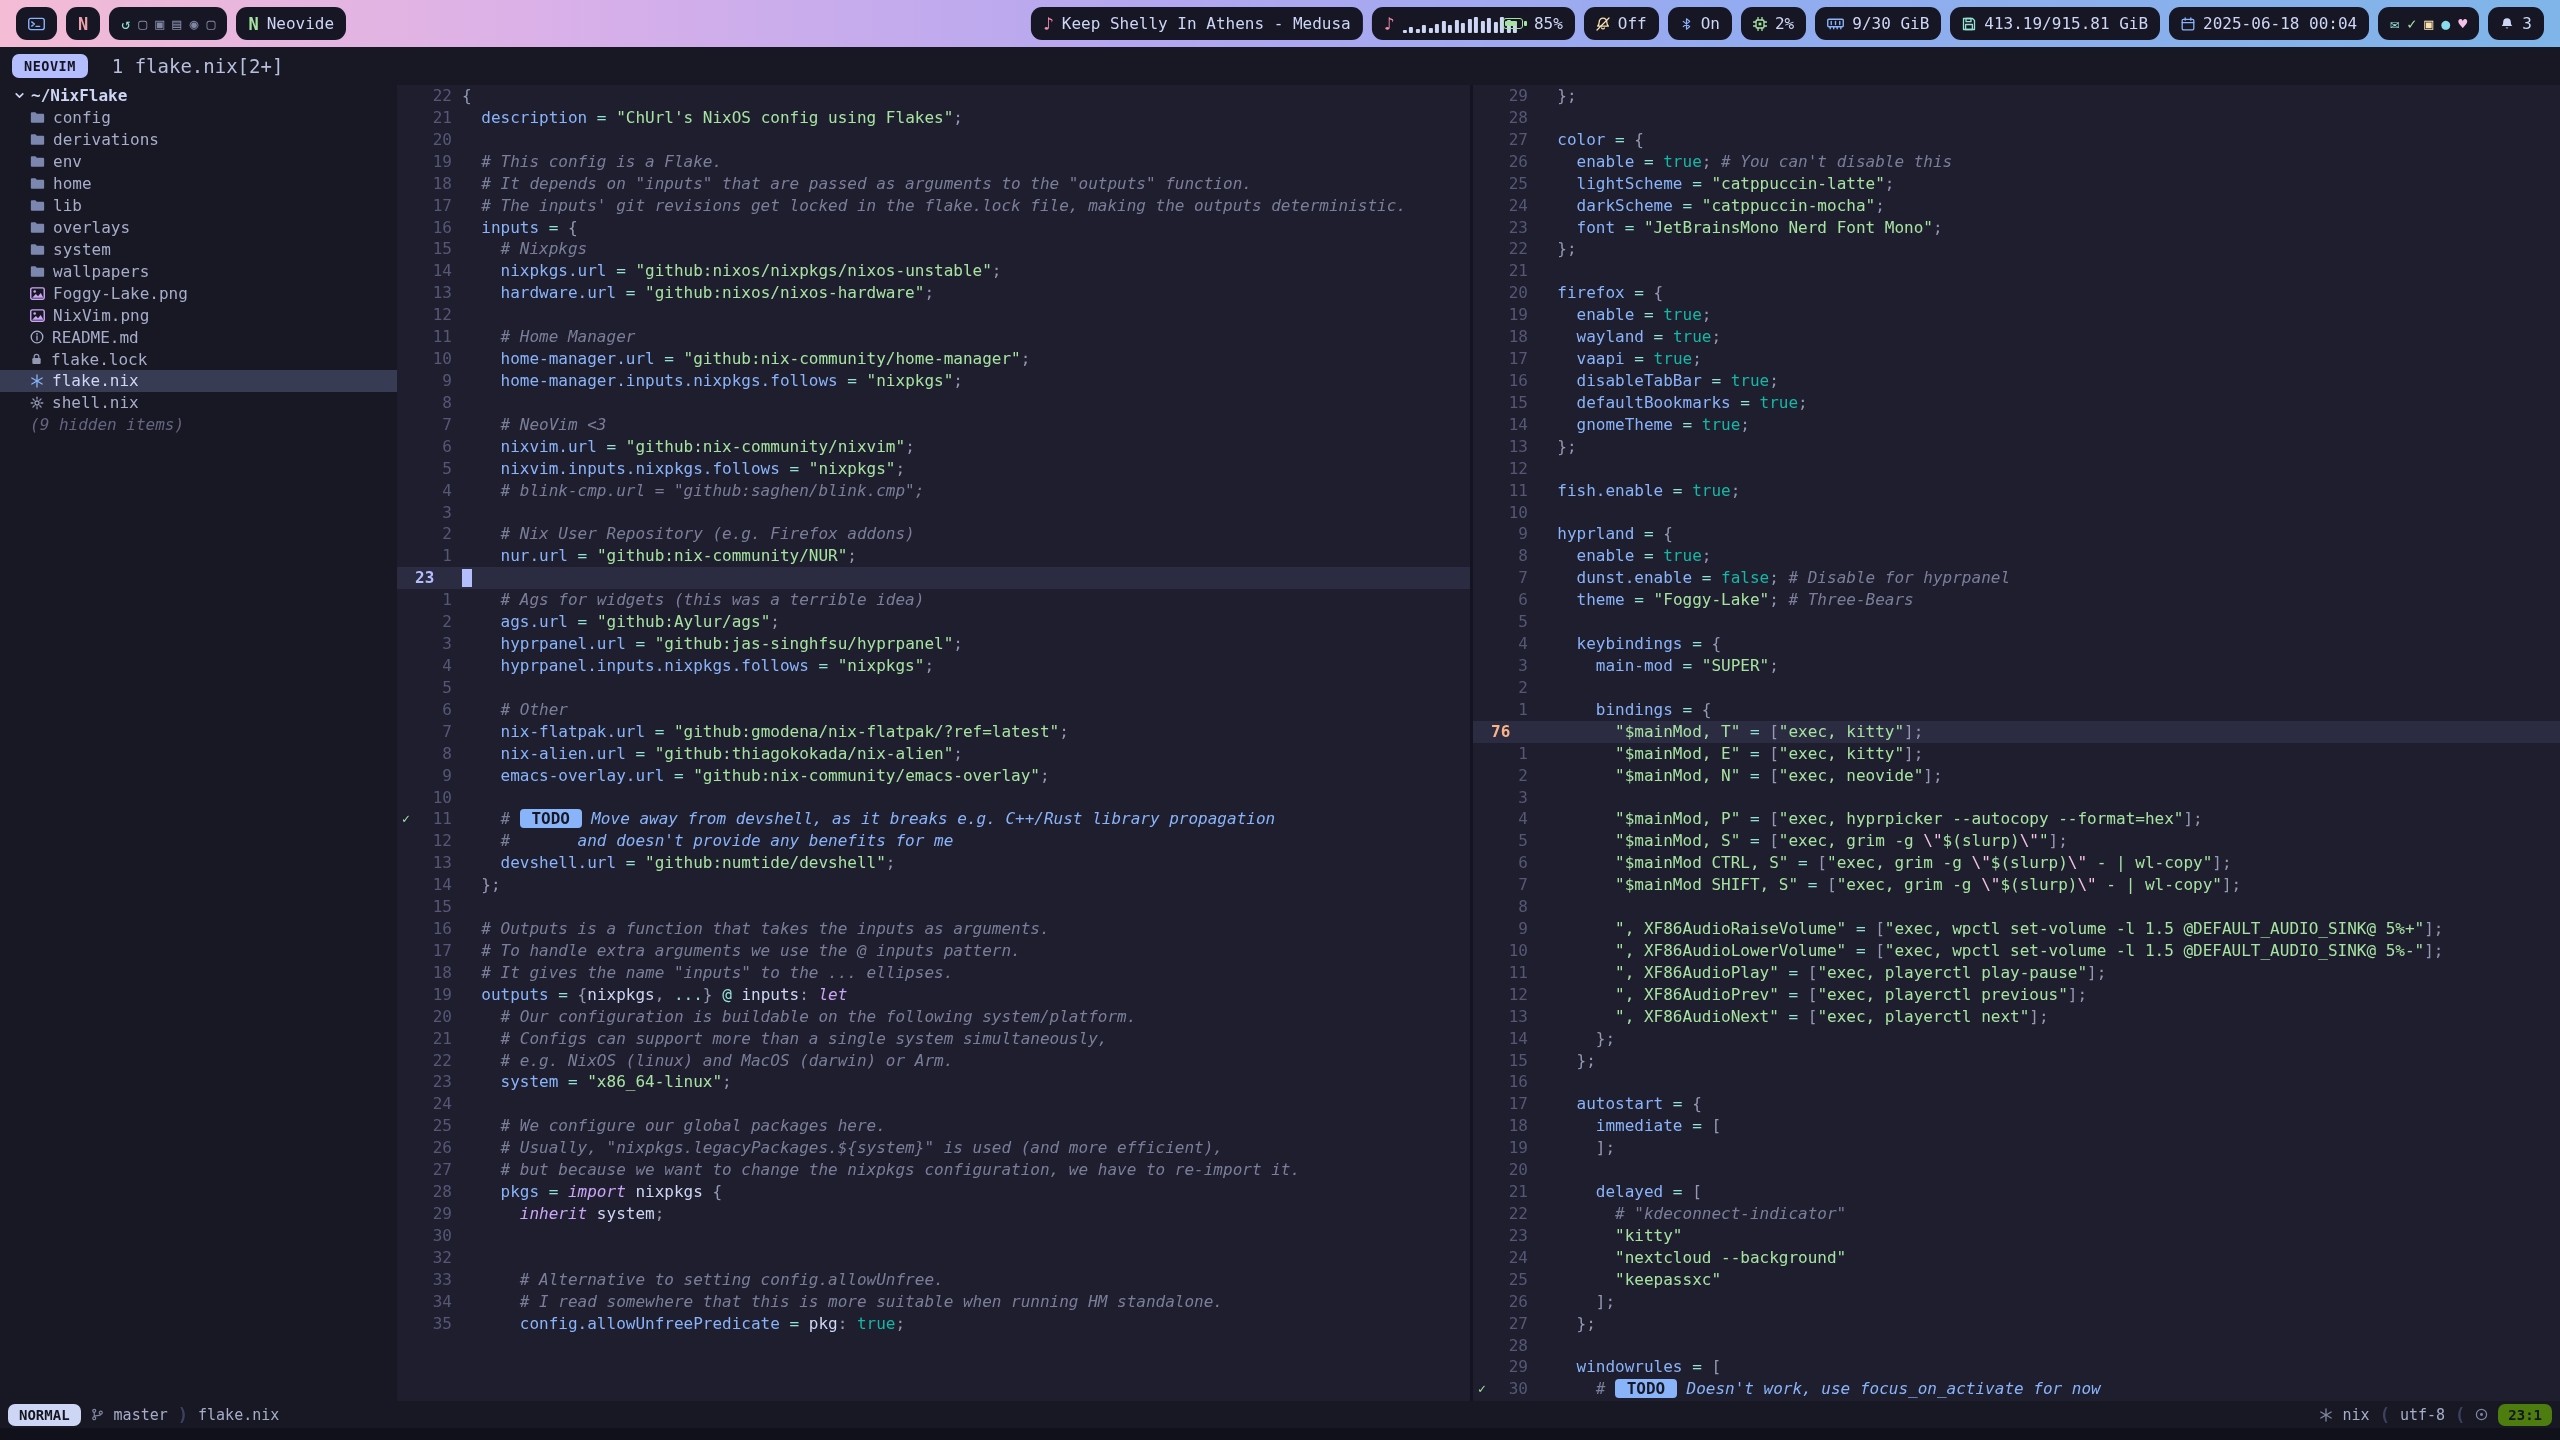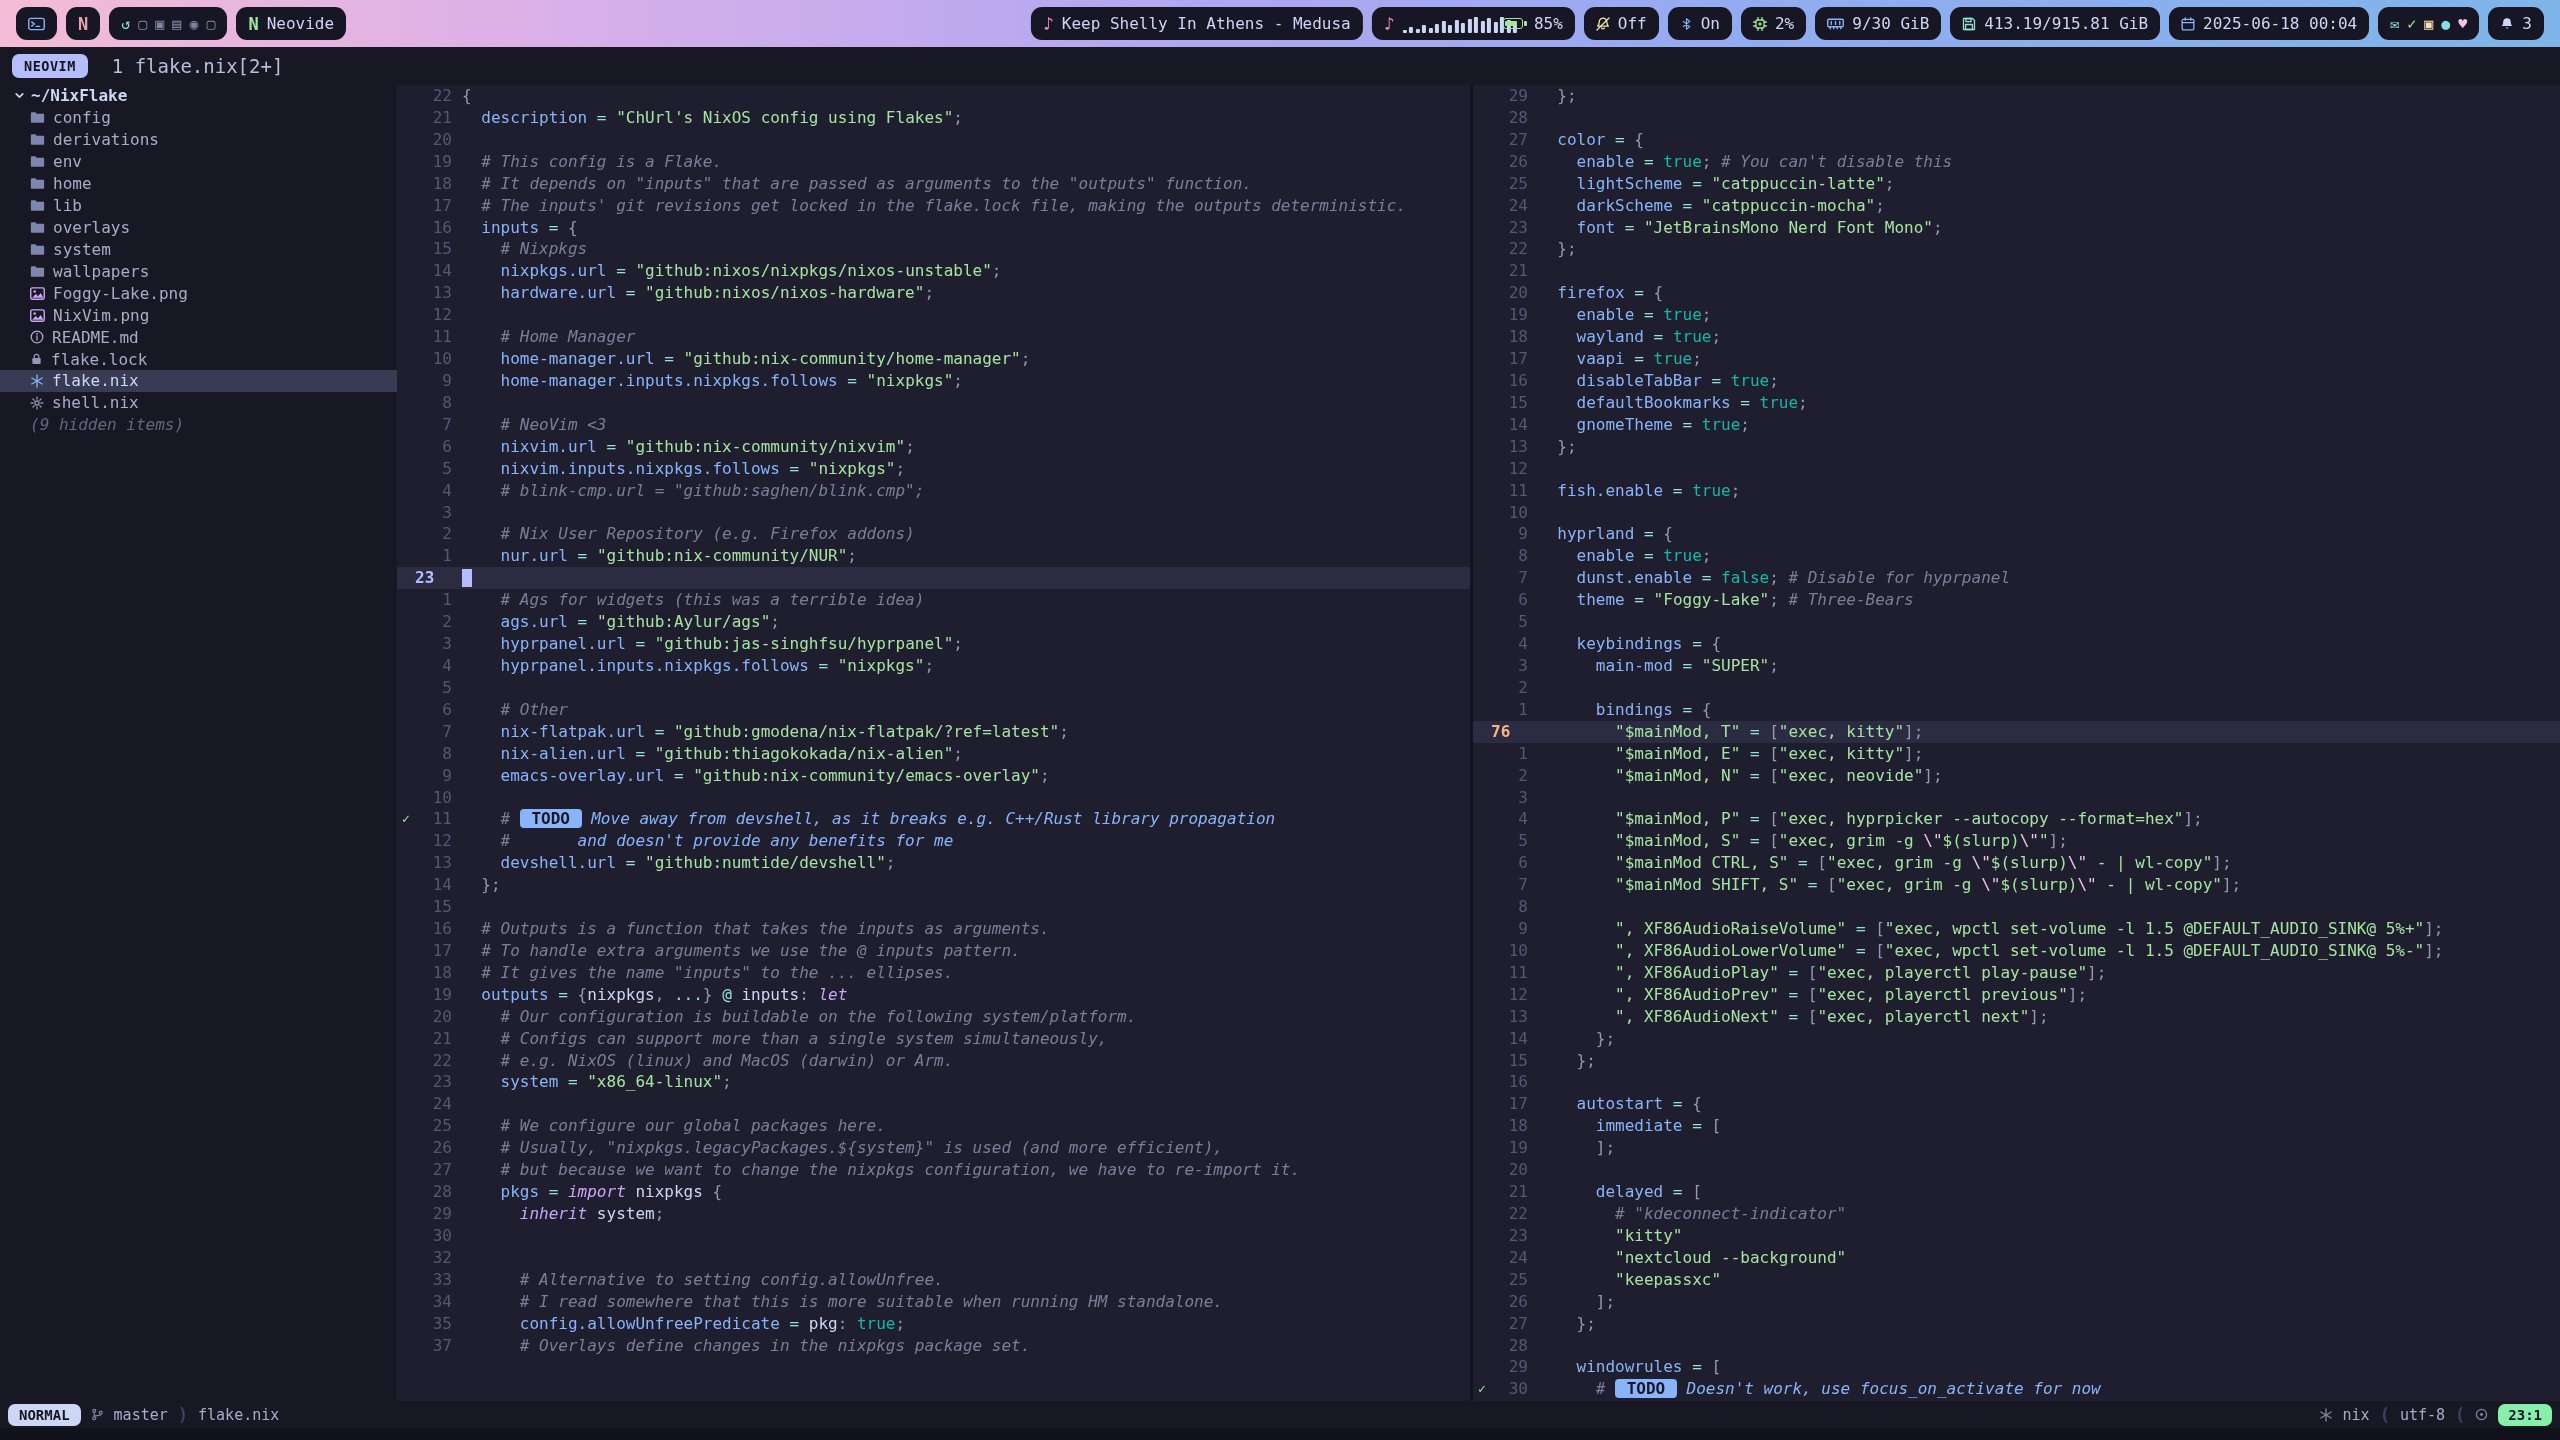--- a/index.html
+++ b/index.html
@@ -62,21 +62,21 @@
   .tk-e{color:#f5c2e7}
   .tk-b{color:#14b8a6}
   .tk-kw{color:#cba6f7;font-style:italic}
   .tk-p{color:#9399b2}
   .tk-tc{color:#89b4fa;font-style:italic}
   .todo-badge{background:#89b4fa;color:#181825;font-weight:bold;border-radius:4px;padding:0 2px;font-style:normal}
 
   
   .statusline{position:absolute;top:1401px;left:0;right:0;height:27px;background:#181825;display:flex;align-items:center;gap:10px;padding:0 8px;font-size:15px;color:#a6adc8}
   .mode-pill{background:#cdd6f4;color:#15151f;font-weight:bold;font-size:14px;padding:3px 11px;border-radius:7px}
-  .pos-pill{background:#86efac;color:#15151f;font-weight:bold;font-size:14px;padding:3px 10px;border-radius:7px}
+  .pos-pill{background:#4d7c0f;color:#15151f;font-weight:bold;font-size:14px;padding:3px 10px;border-radius:7px}
   .sl-sep{color:#3d4060;font-size:17px;font-weight:bold}
   .sl-spacer{flex:1}
   .sl-ico{color:#8087a2}
   .cmdline{position:absolute;top:1428px;left:0;right:0;height:12px;background:#11111b}
 </style>
 </head>
 <body>
 
 <div class="screen">
 
@@ -446,21 +446,20 @@
         <div class="code-line"><span class="sign"></span><span class="lnum">25</span><span class="code"><span class="tk-t">    </span><span class="tk-c"># We configure our global packages here.</span></span></div>
         <div class="code-line"><span class="sign"></span><span class="lnum">26</span><span class="code"><span class="tk-t">    </span><span class="tk-c"># Usually, "nixpkgs.legacyPackages.${system}" is used (and more efficient),</span></span></div>
         <div class="code-line"><span class="sign"></span><span class="lnum">27</span><span class="code"><span class="tk-t">    </span><span class="tk-c"># but because we want to change the nixpkgs configuration, we have to re-import it.</span></span></div>
         <div class="code-line"><span class="sign"></span><span class="lnum">28</span><span class="code"><span class="tk-t">    </span><span class="tk-k">pkgs</span><span class="tk-o"> = </span><span class="tk-kw">import</span><span class="tk-t"> nixpkgs </span><span class="tk-p">{</span></span></div>
         <div class="code-line"><span class="sign"></span><span class="lnum">29</span><span class="code"><span class="tk-t">      </span><span class="tk-kw">inherit</span><span class="tk-t"> system</span><span class="tk-p">;</span></span></div>
         <div class="code-line"><span class="sign"></span><span class="lnum">30</span><span class="code"></span></div>
         <div class="code-line"><span class="sign"></span><span class="lnum">32</span><span class="code"></span></div>
         <div class="code-line"><span class="sign"></span><span class="lnum">33</span><span class="code"><span class="tk-t">      </span><span class="tk-c"># Alternative to setting config.allowUnfree.</span></span></div>
         <div class="code-line"><span class="sign"></span><span class="lnum">34</span><span class="code"><span class="tk-t">      </span><span class="tk-c"># I read somewhere that this is more suitable when running HM standalone.</span></span></div>
         <div class="code-line"><span class="sign"></span><span class="lnum">35</span><span class="code"><span class="tk-t">      </span><span class="tk-k">config.allowUnfreePredicate</span><span class="tk-o"> = </span><span class="tk-t">pkg</span><span class="tk-p">: </span><span class="tk-b">true</span><span class="tk-p">;</span></span></div>
-        <div class="code-line"><span class="sign"></span><span class="lnum">37</span><span class="code"><span class="tk-t">      </span><span class="tk-c"># Overlays define changes in the nixpkgs package set.</span></span></div>
       </section>
     <div class="vsep"></div>
     <section class="pane pane-right" id="pane-right">
         <div class="code-line"><span class="sign"></span><span class="lnum">29</span><span class="code"><span class="tk-t">  </span><span class="tk-p">};</span></span></div>
         <div class="code-line"><span class="sign"></span><span class="lnum">28</span><span class="code"></span></div>
         <div class="code-line"><span class="sign"></span><span class="lnum">27</span><span class="code"><span class="tk-t">  </span><span class="tk-k">color</span><span class="tk-o"> = </span><span class="tk-p">{</span></span></div>
         <div class="code-line"><span class="sign"></span><span class="lnum">26</span><span class="code"><span class="tk-t">    </span><span class="tk-k">enable</span><span class="tk-o"> = </span><span class="tk-b">true</span><span class="tk-p">; </span><span class="tk-c"># You can't disable this</span></span></div>
         <div class="code-line"><span class="sign"></span><span class="lnum">25</span><span class="code"><span class="tk-t">    </span><span class="tk-k">lightScheme</span><span class="tk-o"> = </span><span class="tk-s">"catppuccin-latte"</span><span class="tk-p">;</span></span></div>
         <div class="code-line"><span class="sign"></span><span class="lnum">24</span><span class="code"><span class="tk-t">    </span><span class="tk-k">darkScheme</span><span class="tk-o"> = </span><span class="tk-s">"catppuccin-mocha"</span><span class="tk-p">;</span></span></div>
         <div class="code-line"><span class="sign"></span><span class="lnum">23</span><span class="code"><span class="tk-t">    </span><span class="tk-k">font</span><span class="tk-o"> = </span><span class="tk-s">"JetBrainsMono Nerd Font Mono"</span><span class="tk-p">;</span></span></div>

